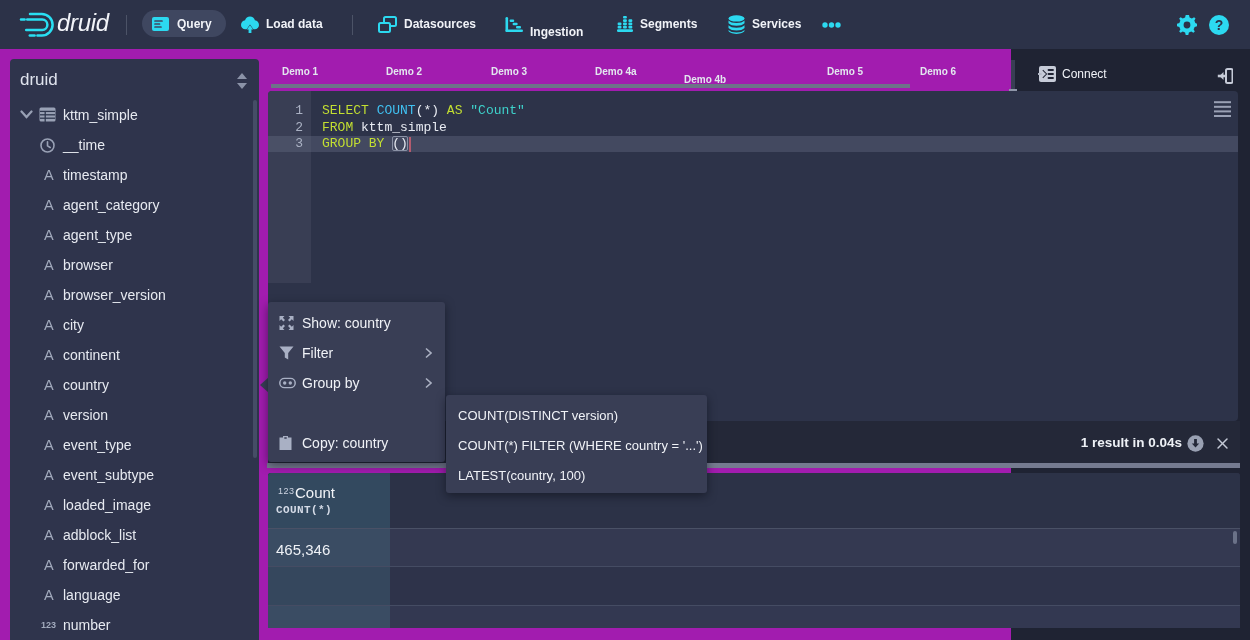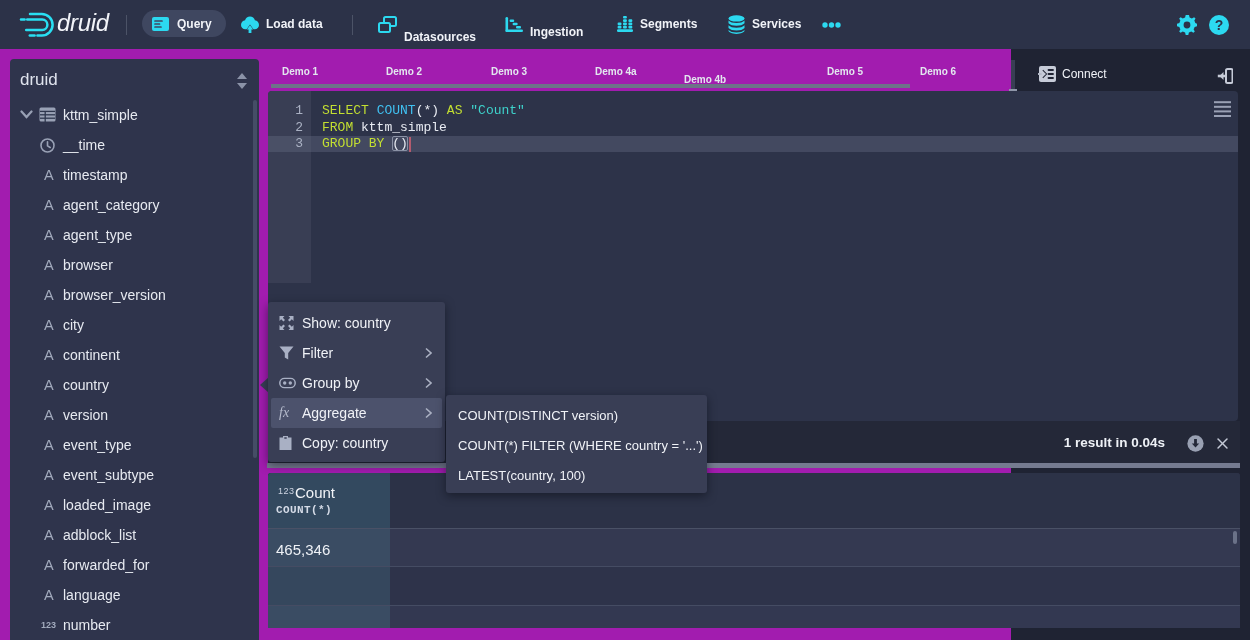--- a/index.html
+++ b/index.html
@@ -91,21 +91,21 @@
     </svg>
   </div>
   <div class="abs navtxt" style="left:266px; top:0;">Load data</div>
   <div class="abs navsep" style="left:352px;"></div>
   <div class="abs" style="left:378px; top:16px;">
     <svg width="19" height="17" viewBox="0 0 19 17">
       <rect x="6" y="1" width="12" height="9" rx="1.5" fill="none" stroke="#2cd9f0" stroke-width="2"></rect>
       <rect x="1" y="7" width="11" height="9" rx="1.5" fill="#2c3248" stroke="#2cd9f0" stroke-width="2"></rect>
     </svg>
   </div>
-  <div class="abs navtxt" style="left:404px; top:13px;">Datasources</div>
+  <div class="abs navtxt" style="left:404px; top:0;">Datasources</div>
   <div class="abs" style="left:505px; top:17px;">
     <svg width="19" height="16" viewBox="0 0 19 16">
       <g fill="#2cd9f0">
         <rect x="0.5" y="0" width="2.6" height="15" rx="1.3"></rect>
         <rect x="0.5" y="12.4" width="17.5" height="2.6" rx="1.3"></rect>
         <rect x="4.6" y="2.6" width="4.6" height="2.4" rx="1"></rect>
         <rect x="7.6" y="5.8" width="5" height="2.4" rx="1"></rect>
         <rect x="11" y="9" width="5" height="2.4" rx="1"></rect>
       </g>
     </svg>
@@ -312,21 +312,21 @@
           <path d="M0 1.2 H17"></path>
             <path d="M0 5.8 H17"></path>
             <path d="M0 10.4 H17"></path>
             <path d="M0 15 H17"></path>
         </g>
       </svg>
     </div>
   </div>
 
   <div class="abs" id="resbar">
-    <div class="abs" style="right:75px; top:0; height:43px; line-height:43px; color:#eef1f6; font-size:13.5px; font-weight:600;">1 result in 0.04s</div>
+    <div class="abs" style="right:58px; top:0; height:43px; line-height:43px; color:#eef1f6; font-size:13.5px; font-weight:600;">1 result in 0.04s</div>
     <div class="abs" style="left:919px; top:14px;">
       <svg width="17" height="17" viewBox="0 0 23 23">
         <circle cx="11.5" cy="11.5" r="11" fill="#99a0b2"></circle>
         <path d="M11.5 17 L6.5 11.5 H9.6 V5.5 H13.4 V11.5 H16.5 Z" fill="#242838"></path>
       </svg>
     </div>
     <div class="abs" style="left:948px; top:16px;">
       <svg width="13" height="13" viewBox="0 0 16 16">
         <g stroke="#c4c9d6" stroke-width="1.8" stroke-linecap="round">
           <path d="M2.5 2.5 L13.5 13.5"></path>
@@ -392,29 +392,20 @@
             <circle cx="11.3" cy="5.5" r="1.7" fill="#a9b0c4"></circle>
       </svg>
         </span>
       <span class="mtext">Group by</span>
       <span class="mcaret">
           <svg width="7" height="11" viewBox="0 0 7 11">
             <path d="M1 1 L6 5.5 L1 10" stroke="#aab0c2" stroke-width="1.6" fill="none"></path>
           </svg>
         </span>
     </div>
-    <div class="mitem" style="top:96px; background:#4c526c; border-radius:2px;">
-      <span class="micon" style="font-size:14px; font-style:italic; font-family:'Liberation Serif',serif; color:#b6bccd;"><i>fx</i></span>
-      <span class="mtext">Aggregate</span>
-      <span class="mcaret">
-          <svg width="7" height="11" viewBox="0 0 7 11">
-            <path d="M1 1 L6 5.5 L1 10" stroke="#aab0c2" stroke-width="1.6" fill="none"></path>
-          </svg>
-        </span>
-    </div>
     <div class="mitem" style="top:126px;">
       <span class="micon">
           <svg width="13" height="15" viewBox="0 0 13 15">
         <path fill="#a9b0c4" d="M4 0.5 H9 V2 H12.5 V14.5 H0.5 V2 H4 Z M5.3 1.8 V3.2 H7.7 V1.8 Z" fill-rule="evenodd"></path>
       </svg>
         </span>
       <span class="mtext">Copy: country</span>
     </div>
   </div>
 

